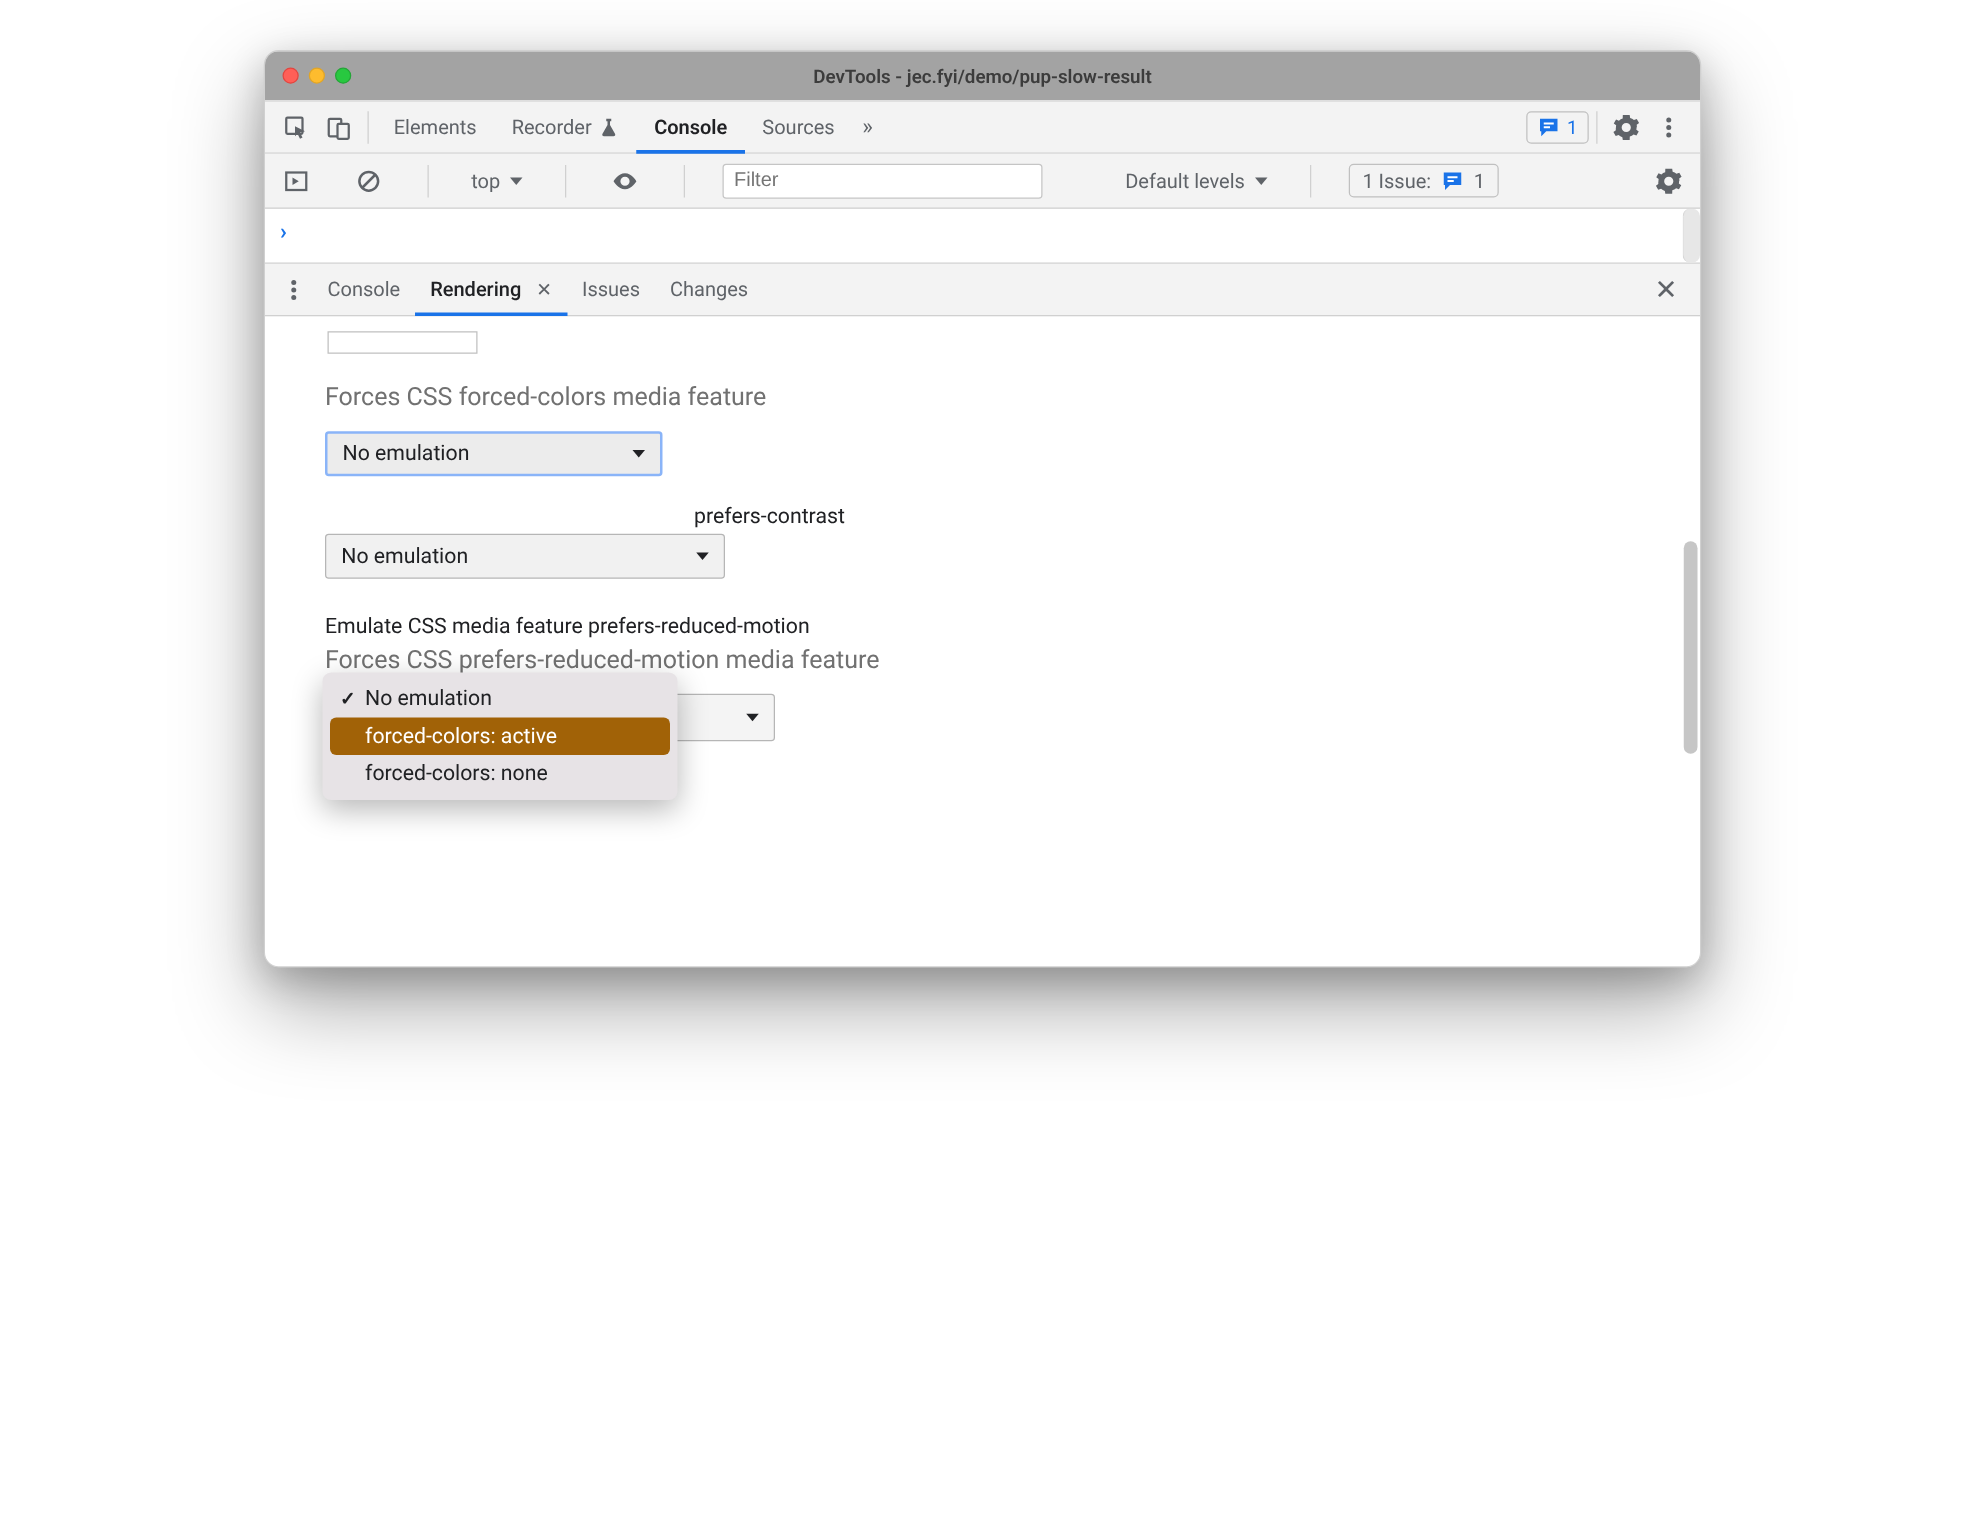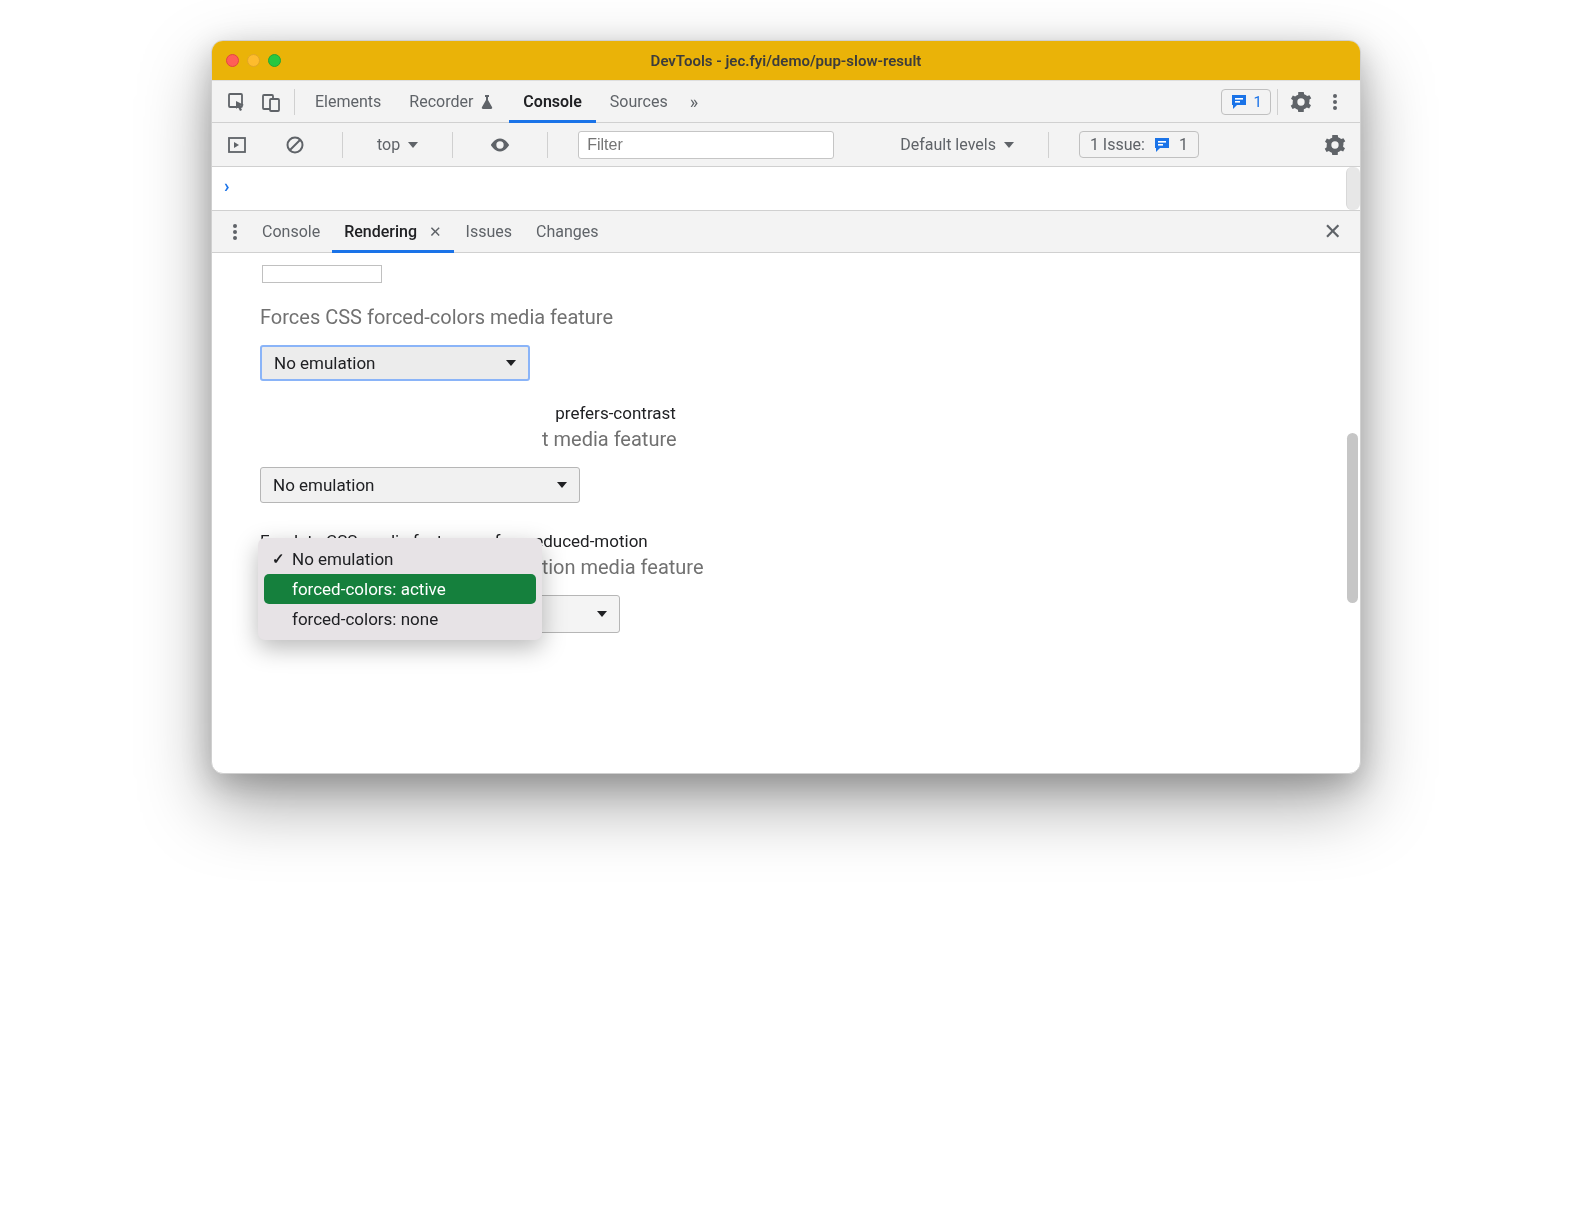--- a/index.html
+++ b/index.html
@@ -16,21 +16,21 @@
     width: 1150px;
     border-radius: 12px;
     overflow: hidden;
     box-shadow: 0 30px 70px rgba(0,0,0,0.35), 0 10px 30px rgba(0,0,0,0.2);
     background: #fff;
     border: 1px solid #d0d0d0;
   }
   
   .titlebar {
     height: 40px;
-    background: #eab308;
+    background: #a3a3a3;
     display: flex;
     align-items: center;
     padding: 0 14px;
     position: relative;
     border-bottom: 1px solid #dedede;
   }
   .traffic-lights { display: flex; gap: 8px; }
   .tl { width: 13px; height: 13px; border-radius: 50%; }
   .tl.red { background: #ff5f57; border: 1px solid #e24640; }
   .tl.yellow { background: #febc2e; border: 1px solid #e0a528; }
@@ -225,21 +225,21 @@
     border-radius: 5px;
     color: #202124;
     position: relative;
     cursor: pointer;
   }
   .dd-item .check {
     position: absolute; left: 8px; top: 6px;
     font-size: 15px; font-weight: 700;
   }
   .dd-item.hovered {
-    background: #15803d;
+    background: #a16207;
     color: #fff;
     align-items: flex-end;
   }
   .panel-scroll {
     position: absolute;
     right: 0; top: 0; bottom: 0;
     width: 15px;
     background: transparent;
   }
   .panel-scroll .thumb {
@@ -419,23 +419,20 @@
         <div class="select-box small focused">
           <span>No emulation</span>
           <span class="caret"></span>
         </div>
       </div>
 
       <div class="section" style="margin-top:-6px;">
         <div class="section-title" style="padding-left:282px; white-space:nowrap;">
           <span style="visibility:hidden">e</span><span> prefers-contrast</span>
         </div>
-        <div class="section-desc" style="padding-left:282px; white-space:nowrap;">
-          <span>t media feature</span>
-        </div>
         <div class="select-box small" style="width:320px;">
           <span>No emulation</span>
           <span class="caret"></span>
         </div>
       </div>
 
       <div class="section">
         <div class="section-title">Emulate CSS media feature prefers-reduced-motion</div>
         <div class="section-desc">Forces CSS prefers-reduced-motion media feature</div>
         <div class="select-box">

